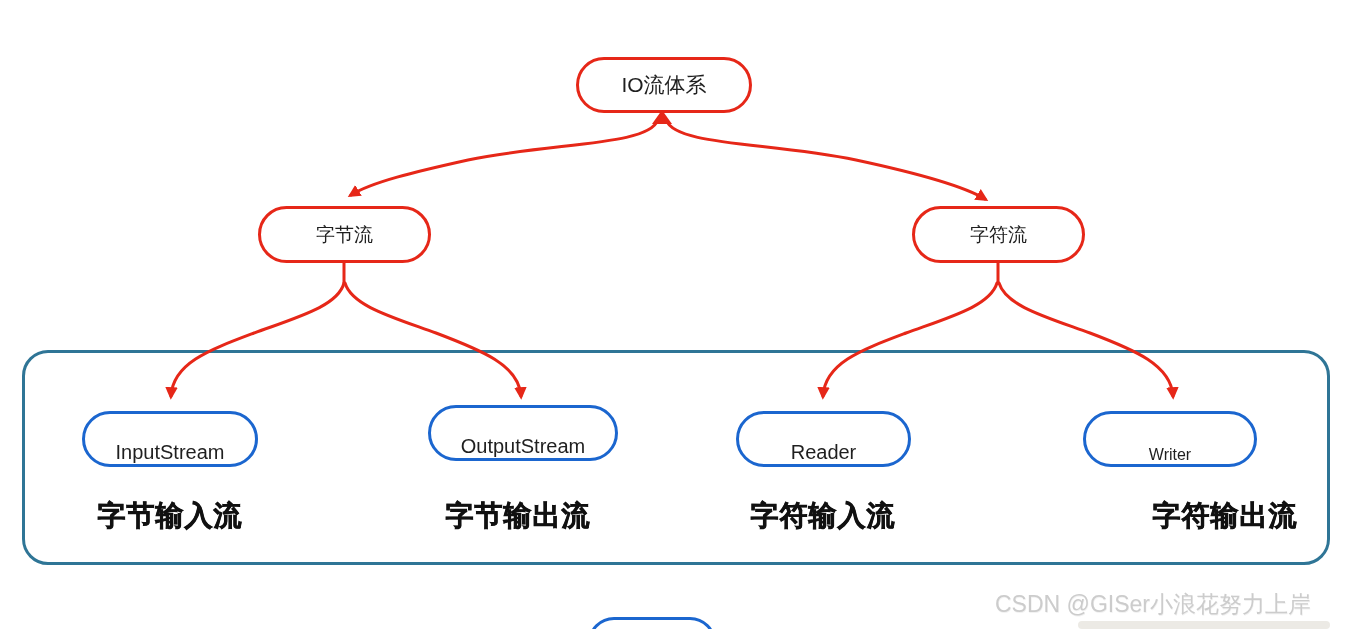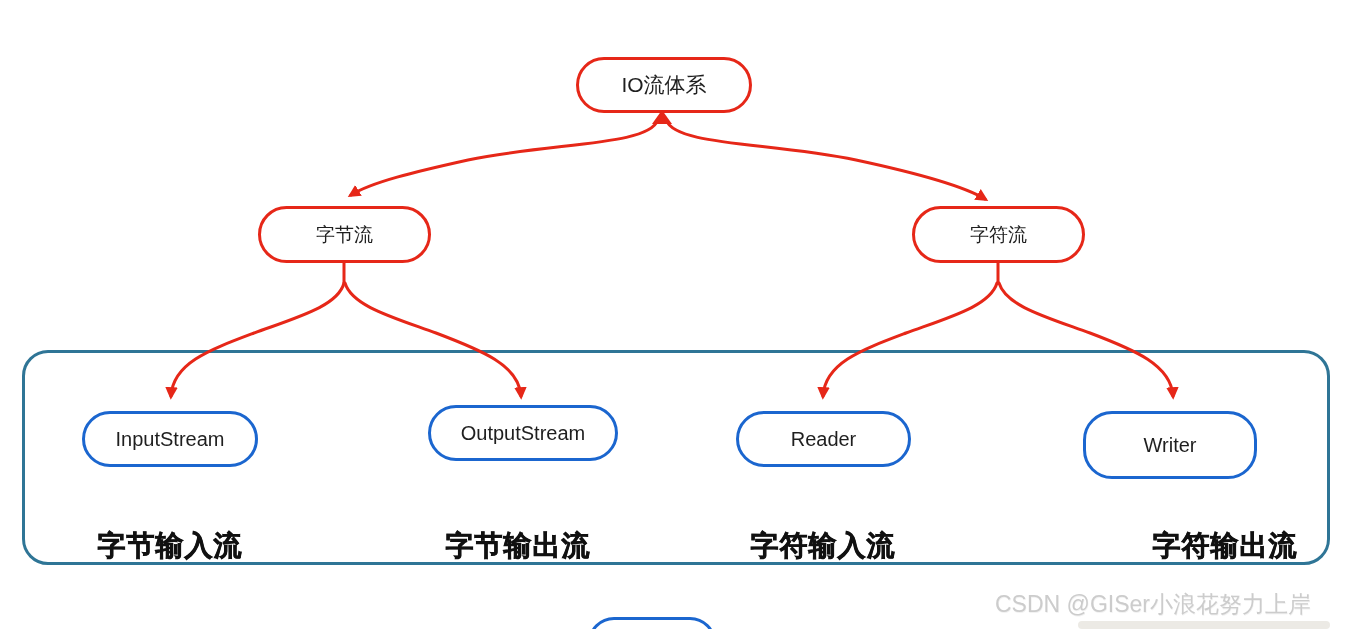--- a/index.html
+++ b/index.html
@@ -7,37 +7,36 @@
     position:relative;width:1355px;height:629px;background:#ffffff;overflow:hidden;
     font-family:"Liberation Sans","DejaVu Sans",sans-serif;
     border-radius:17px;
     --red:#e62718;--blue:#1b66cf;--container:#2f7596;--ink:#1f1f1f;--wm:#cccccc;
   }
   .pill{
     position:absolute;display:flex;align-items:center;justify-content:center;
     background:#ffffff;box-sizing:border-box;color:var(--ink);
   }
   .pill.red{border:3px solid var(--red);border-radius:29px;}
-  .pill.blue{border:3px solid var(--blue);border-radius:29px;}
+  .pill.blue{border:3px solid var(--blue);border-radius:29px;align-items:flex-end;}
   #node-root{left:576px;top:57px;width:176px;height:56px;font-size:21px;}
   #node-byte{left:258px;top:206px;width:173px;height:57px;font-size:19px;}
   #node-char{left:912px;top:206px;width:173px;height:57px;font-size:19px;}
   #container-box{
     position:absolute;left:22px;top:350px;width:1308px;height:215px;box-sizing:border-box;
     border:3px solid var(--container);border-radius:26px;background:transparent;
   }
   #node-inputstream{left:82px;top:411px;width:176px;height:56px;font-size:20px;}
   #node-outputstream{left:428px;top:405px;width:190px;height:56px;font-size:20px;}
   #node-reader{left:736px;top:411px;width:175px;height:56px;font-size:20px;}
-  #node-writer{left:1083px;top:411px;width:174px;height:68px;font-size:20px;}
+  #node-writer{left:1083px;top:411px;width:174px;height:56px;font-size:16px;}
   .caption{
     position:absolute;top:498px;height:36px;display:flex;align-items:center;justify-content:center;
     font-size:28px;font-weight:900;color:#111111;letter-spacing:1px;
     font-family:"Liberation Sans","DejaVu Sans",sans-serif;
-    margin-top:30px;
     -webkit-text-stroke:0.6px #111;
   }
   #caption-byte-input{left:84px;width:172px;}
   #caption-byte-output{left:432px;width:172px;}
   #caption-char-input{left:737px;width:172px;}
   #caption-char-output{left:1138px;width:174px;}
   #node-abstract{left:588px;top:569px;width:128px;height:53px;font-size:20px;border-radius:26px;z-index:6;margin-top:48px;}
   #connectors{position:absolute;left:0;top:0;width:1355px;height:629px;pointer-events:none;z-index:4;}
   #connectors path.wire{stroke:var(--red);stroke-width:3;fill:none;stroke-linecap:round;}
   #connectors .head{fill:var(--red);}

